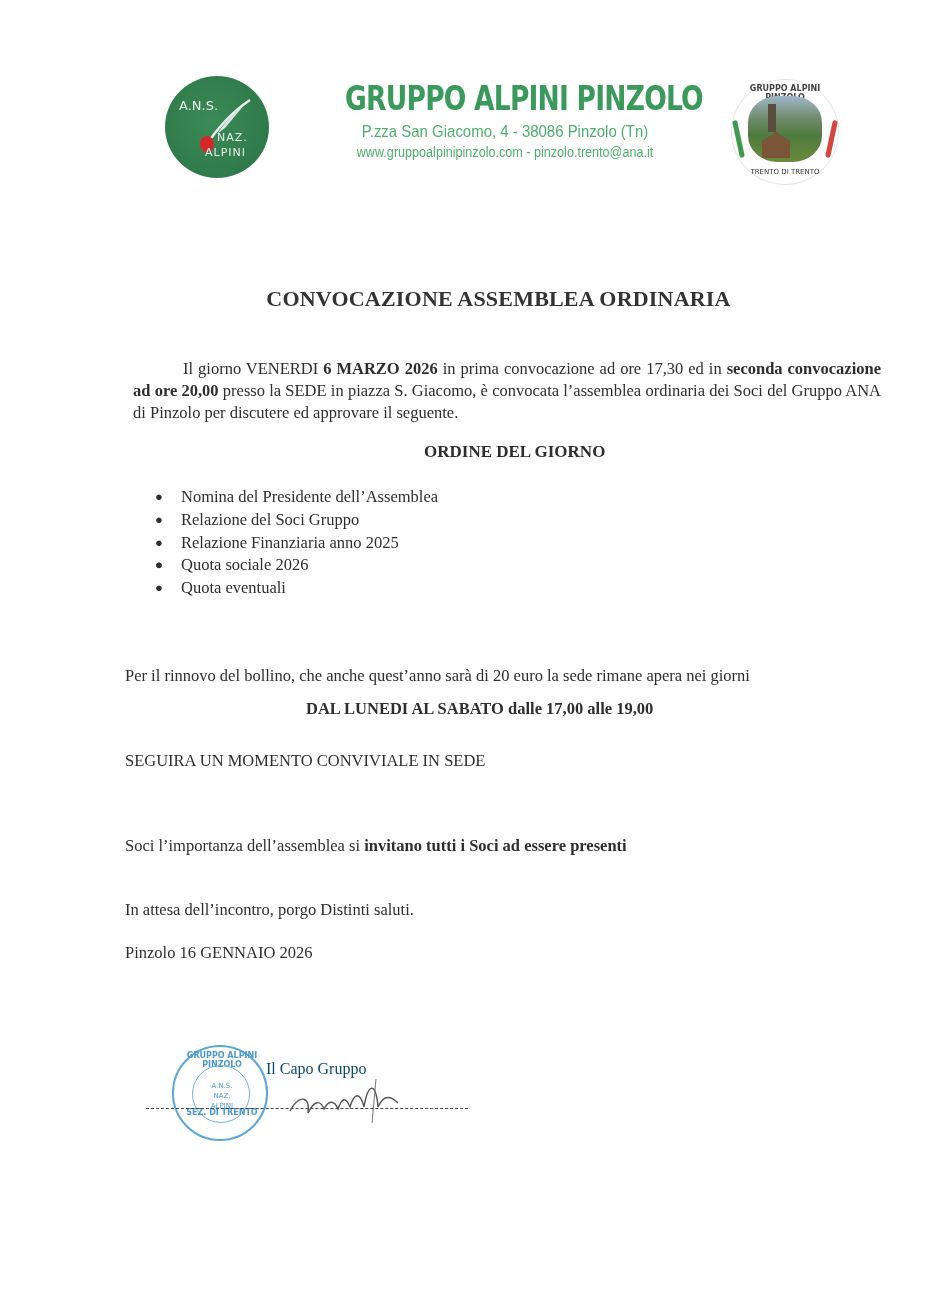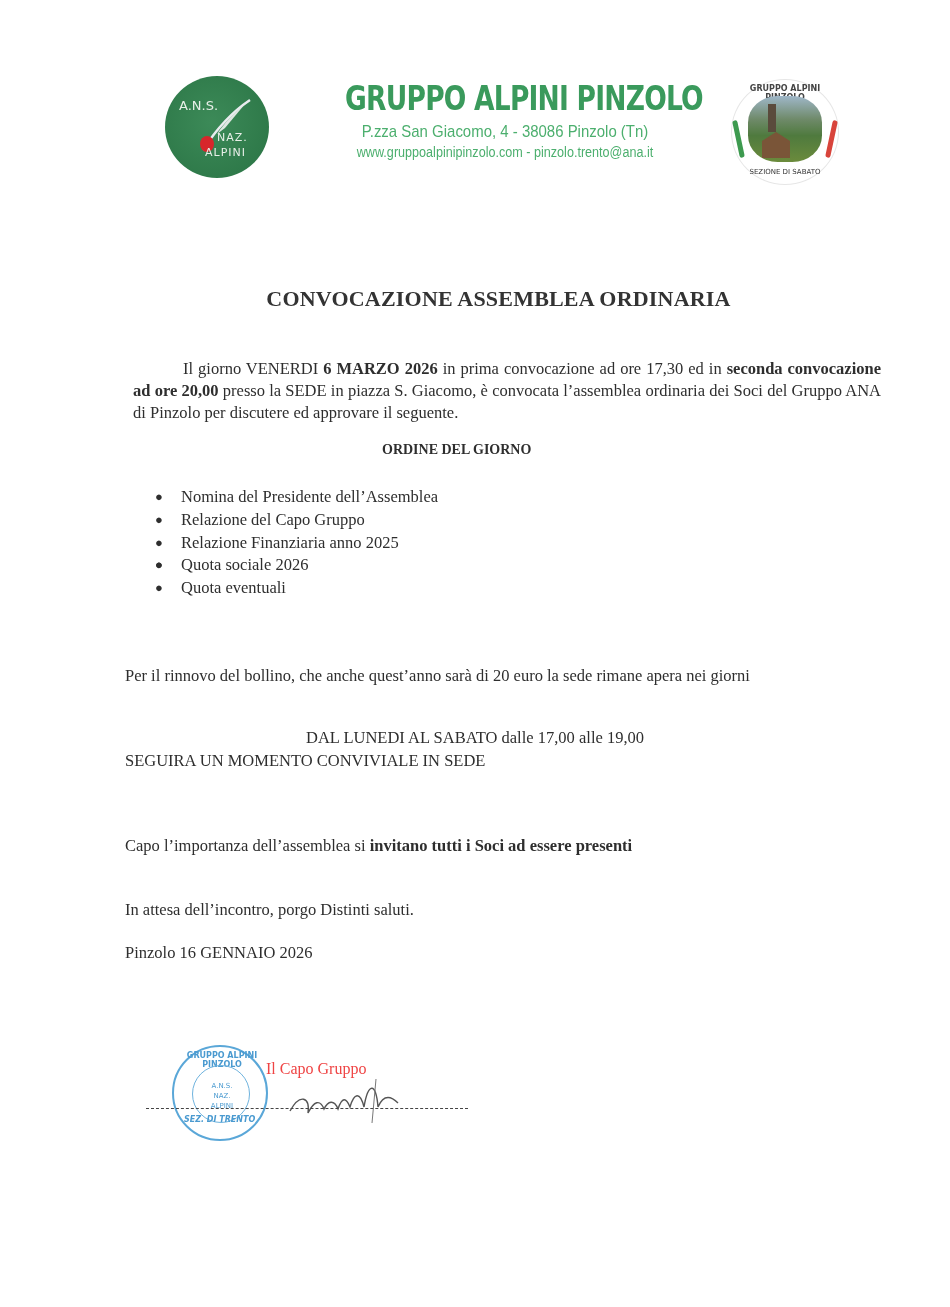--- a/index.html
+++ b/index.html
@@ -42,43 +42,43 @@
     .doc-title {
       position: absolute; top: 286px; left: 0; width: 997px; text-align: center;
       font-weight: bold; font-size: 22px; color: #333; letter-spacing: 0.2px;
     }
     .para {
       position: absolute; left: 133px; width: 748px; font-size: 16.5px; line-height: 22px; color: #2e2e2e;
       text-align: justify; text-align-last: left;
     }
     .p1 { top: 358px; }
     .p1 .indent { display: inline-block; width: 50px; }
-    .section-title { position: absolute; top: 442px; left: 382px; font-weight: bold; font-size: 14px; color: #2e2e2e; }
+    .section-title { position: absolute; top: 442px; left: 424px; font-weight: bold; font-size: 17px; color: #2e2e2e; }
     .agenda { position: absolute; top: 486px; left: 155px; margin: 0; padding: 0; list-style: none; }
     .agenda li { font-size: 16.5px; line-height: 22.8px; color: #2e2e2e; position: relative; padding-left: 26px; }
     .agenda li .bullet { position: absolute; left: 0; top: 0; font-size: 13px; }
     .line { position: absolute; left: 125px; font-size: 16.5px; color: #2e2e2e; white-space: nowrap; }
     .l-bollino { top: 666px; }
-    .l-orari { top: 728px; left: 306px; font-weight: normal; }
+    .l-orari { top: 699px; left: 306px; font-weight: bold; }
     .l-seguira { top: 751px; }
     .l-invito { top: 836px; }
     .l-attesa { top: 900px; }
     .l-data { top: 943px; }
     b { font-weight: bold; }
 
     .signature { position: absolute; top: 1045px; left: 140px; width: 360px; height: 120px; }
     .stamp {
       position: absolute; left: 32px; top: 0; width: 96px; height: 96px; border-radius: 50%;
       border: 2px solid #5aa7d8; box-sizing: border-box;
     }
     .stamp .inner { position: absolute; left: 18px; top: 18px; width: 56px; height: 56px; border-radius: 50%; border: 1.5px solid #6fb3de; }
     .stamp .st-top { position: absolute; left: 10px; top: 4px; width: 76px; text-align: center; font-family: "DejaVu Sans", sans-serif; font-weight: bold; font-size: 8px; color: #4a9ad0; }
-    .stamp .st-bot { position: absolute; left: 10px; top: 68px; width: 76px; text-align: left; font-family: "DejaVu Sans", sans-serif; font-weight: bold; font-size: 8px; color: #4a9ad0; font-style: italic; }
+    .stamp .st-bot { position: absolute; left: 10px; top: 61px; width: 76px; text-align: center; font-family: "DejaVu Sans", sans-serif; font-weight: bold; font-size: 8px; color: #4a9ad0; }
     .stamp .st-mid { position: absolute; left: 22px; top: 34px; width: 52px; text-align: center; font-family: "DejaVu Sans", sans-serif; font-size: 7px; color: #4a9ad0; line-height: 10px; }
-    .sign-label { position: absolute; left: 126px; top: 15px; font-size: 16px; color: #ef4444; }
+    .sign-label { position: absolute; left: 126px; top: 15px; font-size: 16px; color: #0c4a6e; }
     .dash-line { position: absolute; left: 6px; top: 63px; width: 322px; border-top: 1.5px dashed #444; }
     .scribble { position: absolute; left: 140px; top: 18px; width: 150px; height: 80px; }
   </style>
 </head>
 <body>
 
 <div class="header">
   <div class="logo-left">
     <svg class="feather" viewBox="0 0 60 58">
       <path d="M55 2 C40 12, 22 30, 8 52" stroke="#e9ecef" stroke-width="2.5" fill="none"></path>
@@ -96,45 +96,45 @@
     <div class="brand-web">www.gruppoalpinipinzolo.com - pinzolo.trento@ana.it</div>
   </div>
 
   <div class="logo-right">
     <div class="arc-top">GRUPPO ALPINI PINZOLO</div>
     <div class="scene"></div>
     <div class="tower"></div>
     <div class="hut"></div>
     <div class="ring-green"></div>
     <div class="ring-red"></div>
-    <div class="arc-bot">SEZIONE DI SABATO</div>
+    <div class="arc-bot">TRENTO DI TRENTO</div>
   </div>
 </div>
 
 <div class="doc-title">CONVOCAZIONE ASSEMBLEA ORDINARIA</div>
 
 <div class="para p1">
   <span class="indent"></span><span>Il giorno VENERDI </span><b>6 MARZO 2026</b><span> in prima convocazione ad ore 17,30 ed in </span><b>seconda convocazione ad ore 20,00</b><span> presso la SEDE in piazza S. Giacomo, è convocata l’assemblea ordinaria dei Soci del Gruppo ANA di Pinzolo per discutere ed approvare il seguente.</span>
 </div>
 
 <div class="section-title">ORDINE DEL GIORNO</div>
 
 <ul class="agenda">
   <li><span class="bullet">●</span><span>Nomina del Presidente dell’Assemblea</span></li>
-  <li><span class="bullet">●</span><span>Relazione del Capo Gruppo</span></li>
+  <li><span class="bullet">●</span><span>Relazione del Soci Gruppo</span></li>
   <li><span class="bullet">●</span><span>Relazione Finanziaria anno 2025</span></li>
   <li><span class="bullet">●</span></li>
   <li><span class="bullet">●</span><span>Quota sociale 2026</span></li>
   <li><span class="bullet">●</span><span>Quota eventuali</span></li>
 </ul>
 
 <div class="line l-bollino">Per il rinnovo del bollino, che anche quest’anno sarà di 20 euro la sede rimane apera nei giorni</div>
 <div class="line l-orari">DAL LUNEDI AL SABATO dalle 17,00 alle 19,00</div>
 <div class="line l-seguira">SEGUIRA UN MOMENTO CONVIVIALE IN SEDE</div>
-<div class="line l-invito"><span>Capo l’importanza dell’assemblea si </span><b>invitano tutti i Soci ad essere presenti</b></div>
+<div class="line l-invito"><span>Soci l’importanza dell’assemblea si </span><b>invitano tutti i Soci ad essere presenti</b></div>
 <div class="line l-attesa">In attesa dell’incontro, porgo Distinti saluti.</div>
 <div class="line l-data">Pinzolo 16 GENNAIO 2026</div>
 
 <div class="signature">
   <div class="stamp">
     <div class="st-top">GRUPPO ALPINI PINZOLO</div>
     <div class="inner"></div>
     <div class="st-mid">
       <div>A.N.S.</div>
       <div>NAZ.</div>

